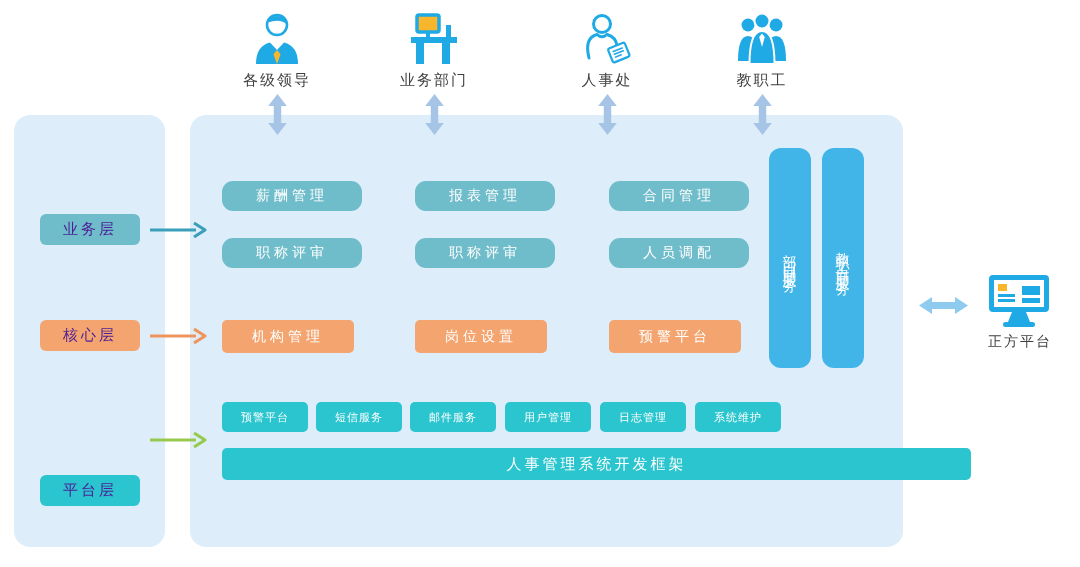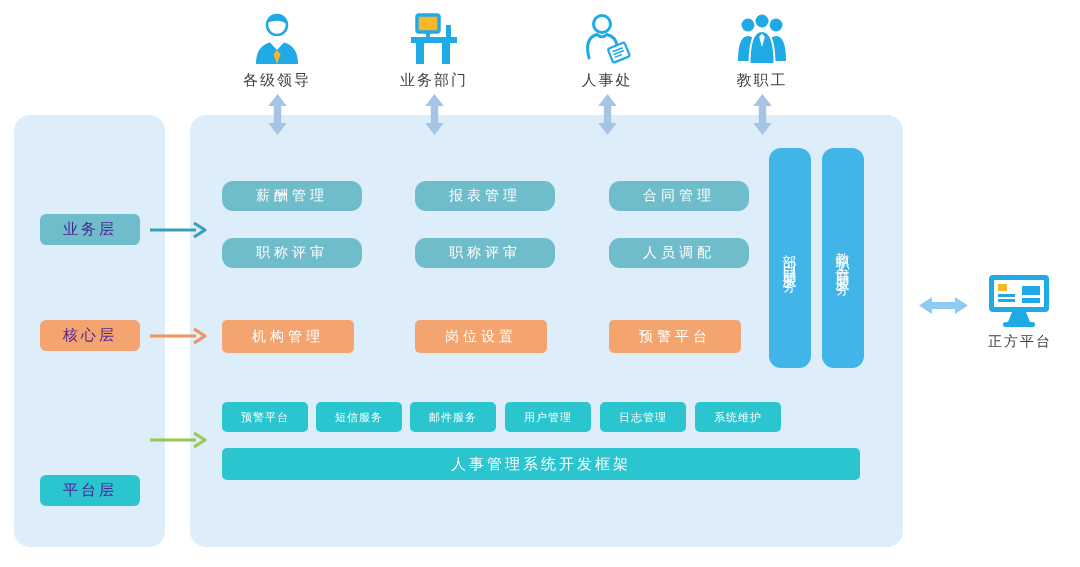--- a/index.html
+++ b/index.html
@@ -80,21 +80,21 @@
   .pbox {
     width: 86px; height: 30px;
     top: 402px;
     background: #2ac5ce;
     border-radius: 5px;
     font-size: 11px;
     letter-spacing: 1px;
   }
   .fbar {
     left: 222px; top: 448px;
-    width: 638px; height: 32px;
+    width: 749px; height: 32px;
     background: #2ac5ce;
     border-radius: 5px;
     font-size: 15px;
     letter-spacing: 3px;
   }
   .vbar {
     position: absolute;
     top: 148px;
     width: 42px;
     height: 220px;

